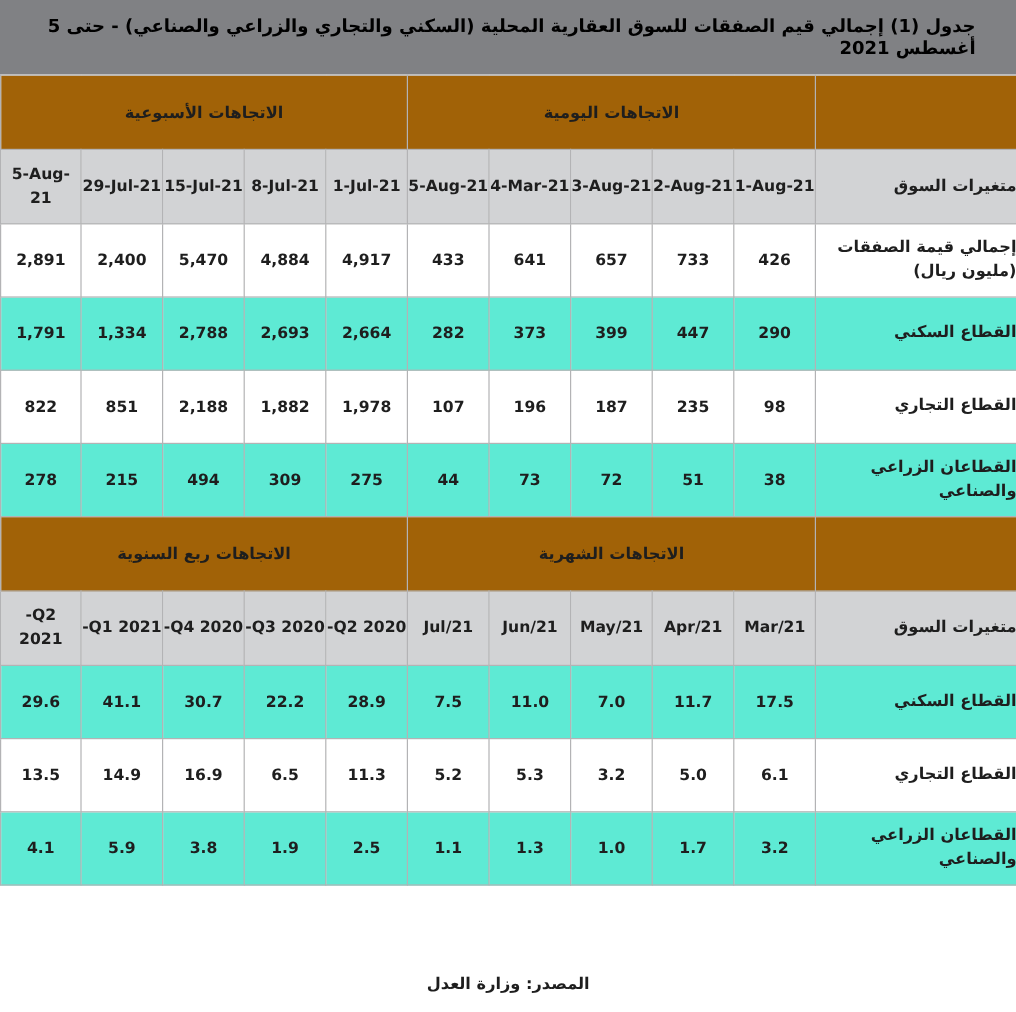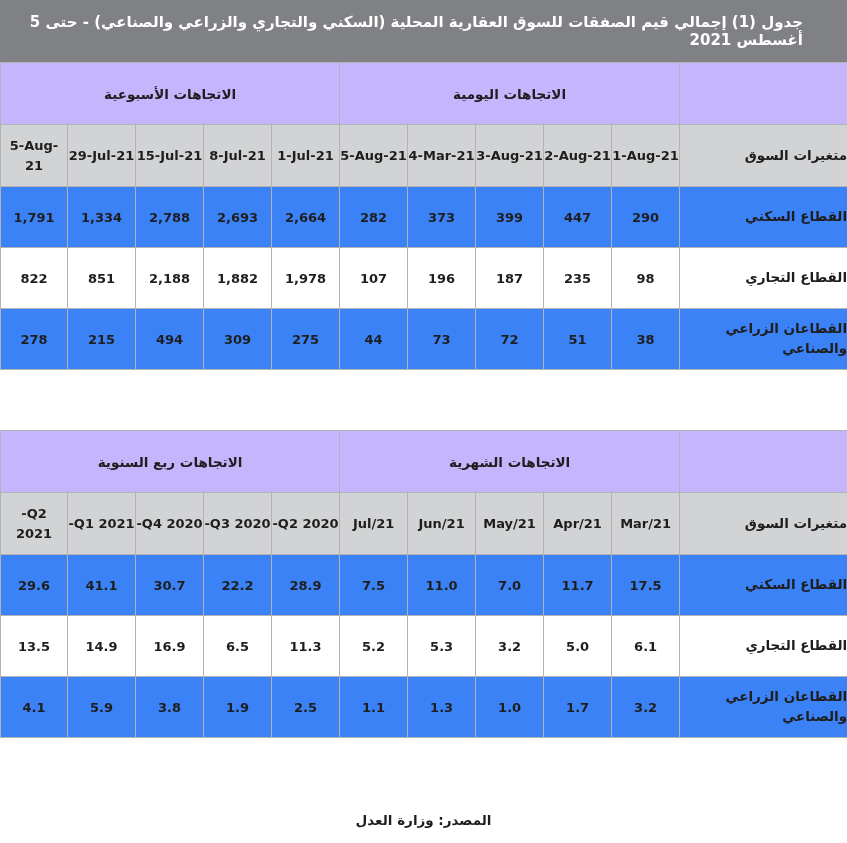--- a/index.html
+++ b/index.html
@@ -1,36 +1,36 @@
 <!DOCTYPE html>
 <html><head>
 <meta charset="utf-8">
 <style>
   * { box-sizing: border-box; margin: 0; padding: 0; }
   html, body { width: 847px; height: 843px; background: #ffffff; overflow: hidden; }
   body { font-family: "DejaVu Sans", sans-serif; color: #1a1a1a; position: relative; }
   .title-bar {
     position: absolute; left: 0; top: 0; width: 847px; height: 62px;
-    background: #808184; color: #ffffff; direction: rtl;
-    display: flex; align-items: center; padding-right: 44px;
+    background: #808184; color: #000000; direction: rtl;
+    display: flex; align-items: center; padding-right: 34px;
     font-size: 15px; font-weight: bold;
   }
   table.grid {
     position: absolute; left: 0; width: 847px;
     border-collapse: collapse; direction: rtl; table-layout: fixed;
   }
   table.grid td {
     border: 1px solid #b3b3b5; text-align: center; vertical-align: middle;
     font-weight: bold; font-size: 13px; color: #1e1e1e;
   }
   table.grid td.label { font-size: 13.5px; line-height: 1.45; text-align: right; }
-  tr.grouphdr td { height: 62px; background: #c4b5fd; font-size: 13.5px; }
+  tr.grouphdr td { height: 62px; background: #a16207; font-size: 13.5px; }
   tr.colhdr td { height: 62px; background: #d2d3d5; line-height: 1.5; }
   tr.white td { background: #ffffff; height: 61px; }
-  tr.gray td { background: #3b82f6; height: 61px; }
+  tr.gray td { background: #5eead4; height: 61px; }
   td.dir-ltr { direction: ltr; }
   .source {
     position: absolute; left: 0; top: 812px; width: 847px; text-align: center;
     direction: rtl; font-size: 13.5px; font-weight: bold; color: #1e1e1e;
   }
 </style>
 </head>
 <body>
 
 <div class="title-bar">جدول (1) إجمالي قيم الصفقات للسوق العقارية المحلية (السكني والتجاري والزراعي والصناعي) - حتى 5 أغسطس 2021</div>
@@ -61,20 +61,33 @@
     <td class="dir-ltr">2-Aug-21</td>
     <td class="dir-ltr">3-Aug-21</td>
     <td class="dir-ltr">4-Mar-21</td>
     <td class="dir-ltr">5-Aug-21</td>
     <td class="dir-ltr">1-Jul-21</td>
     <td class="dir-ltr">8-Jul-21</td>
     <td class="dir-ltr">15-Jul-21</td>
     <td class="dir-ltr">29-Jul-21</td>
     <td class="dir-ltr">5-Aug-21</td>
   </tr>
+  <tr class="white">
+    <td class="label">إجمالي قيمة الصفقات (مليون ريال)</td>
+    <td>426</td>
+    <td>733</td>
+    <td>657</td>
+    <td>641</td>
+    <td>433</td>
+    <td>4,917</td>
+    <td>4,884</td>
+    <td>5,470</td>
+    <td>2,400</td>
+    <td>2,891</td>
+  </tr>
   <tr class="gray">
     <td class="label">القطاع السكني</td>
     <td>290</td>
     <td>447</td>
     <td>399</td>
     <td>373</td>
     <td>282</td>
     <td>2,664</td>
     <td>2,693</td>
     <td>2,788</td>

